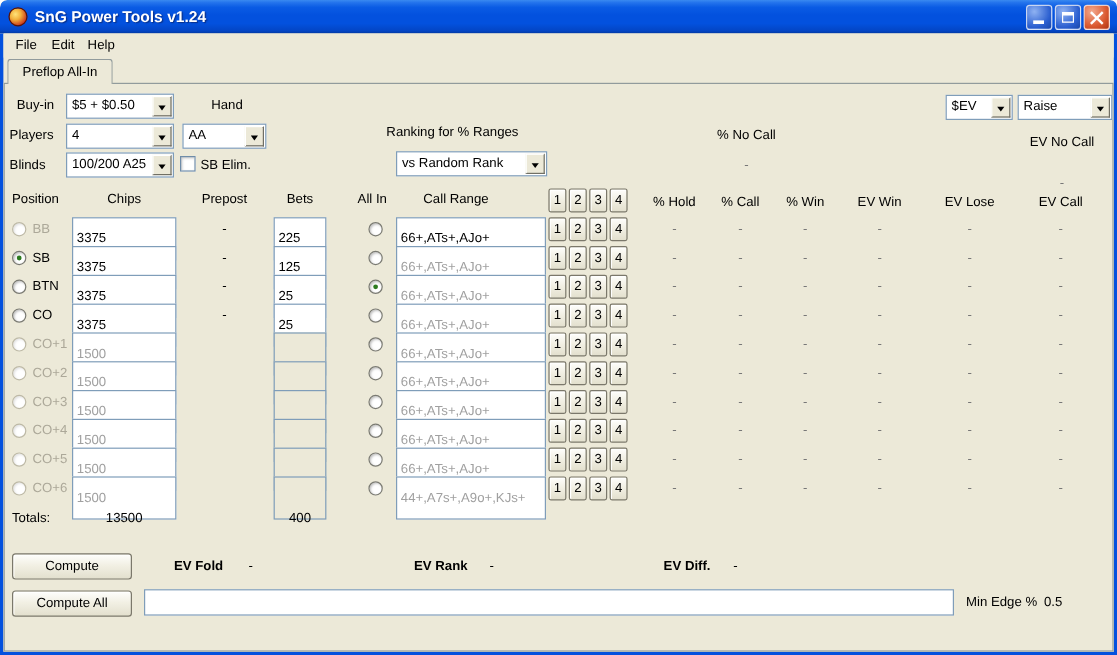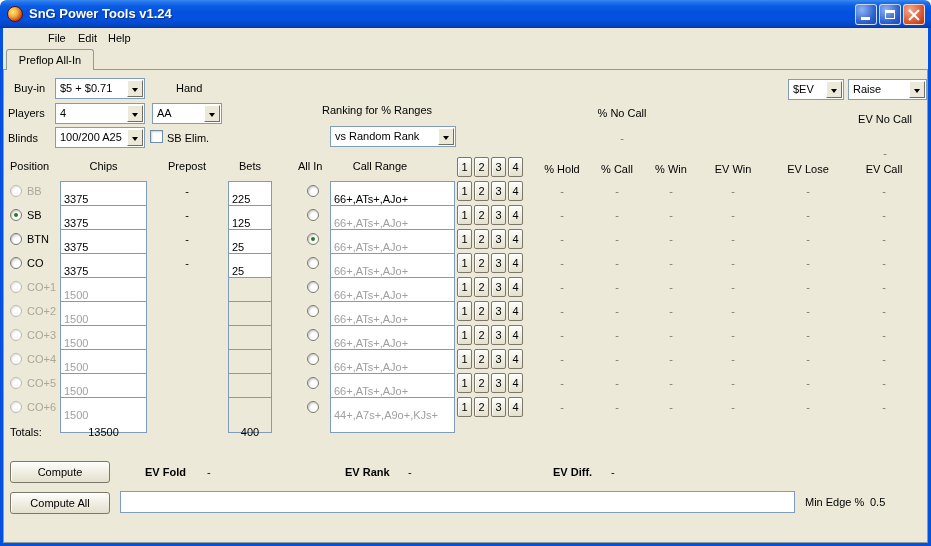--- a/index.html
+++ b/index.html
@@ -26,21 +26,21 @@
   .glyph-close::after { transform:rotate(-45deg); }
 
   
   .wborder { position:absolute; background:#0351DE; }
   .wb-l { left:0; top:28px; width:3px; bottom:0; }
   .wb-r { right:0; top:28px; width:3px; bottom:0; }
   .wb-b { left:0; bottom:0; width:100%; height:3px; }
 
   .client { position:absolute; left:3px; top:28px; right:3px; bottom:3px; background:#ECE9D8; }
 
-  .menubar { position:absolute; left:3px; top:28px; right:3px; height:20px; background:#ECE9D8;margin-left:35px; }
+  .menubar { position:absolute; left:3px; top:28px; right:3px; height:20px; background:#ECE9D8; }
   .menu-item { position:absolute; top:3px; padding:1px 6px; cursor:default; }
 
   .tab { position:absolute; left:6px; top:49px; width:88px; height:21px; background:#ECE9D8;
     border:1px solid #919B9C; border-bottom:none; border-radius:3px 3px 0 0; text-align:center; line-height:20px; }
   .tabpage { position:absolute; left:3px; top:69px; width:925px; height:474px; background:#ECE9D8; border:1px solid #919B9C; }
 
   .lbl { position:absolute; white-space:nowrap; line-height:13px; }
   .center { text-align:center; }
   .bold { font-weight:bold; }
   .graytext { color:#ACA899; }
@@ -101,21 +101,21 @@
     <span class="menu-item" style="left:4px">File</span>
     <span class="menu-item" style="left:34px">Edit</span>
     <span class="menu-item" style="left:64px">Help</span>
   </div>
 
   <div class="tabpage"></div>
   <div class="tab">Preflop All-In</div>
 
   <span class="lbl" style="left:14px;top:82px">Buy-in</span>
   <div class="combo" style="left:55px;top:78px;width:90px">
-    <span class="combo-text">$5 + $0.71</span>
+    <span class="combo-text">$5 + $0.50</span>
     <span class="combo-btn"></span>
   </div>
   <span class="lbl" style="left:176px;top:82px">Hand</span>
 
   <span class="lbl" style="left:8px;top:107px">Players</span>
   <div class="combo" style="left:55px;top:103px;width:90px">
     <span class="combo-text">4</span>
     <span class="combo-btn"></span>
   </div>
   <div class="combo" style="left:152px;top:103px;width:70px">

